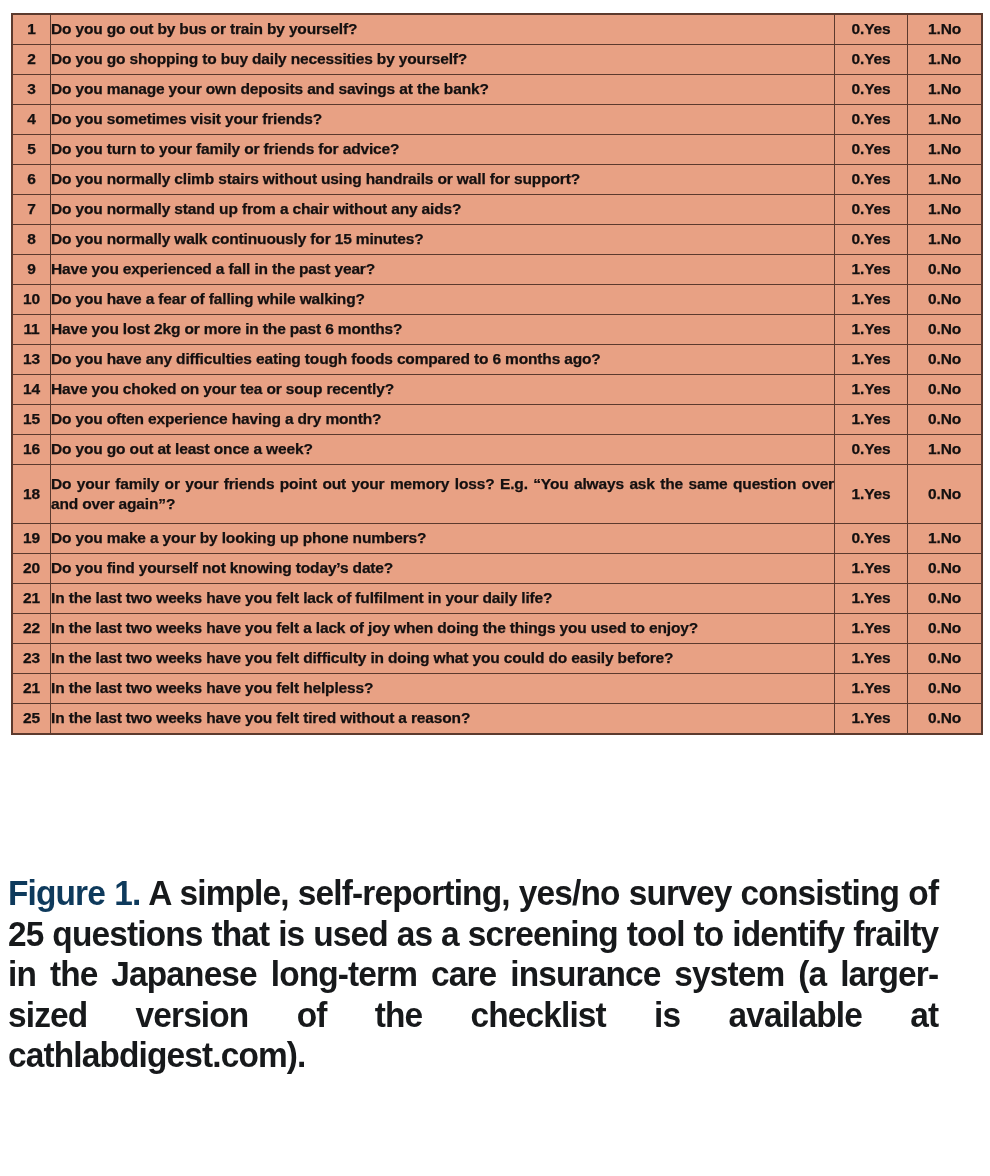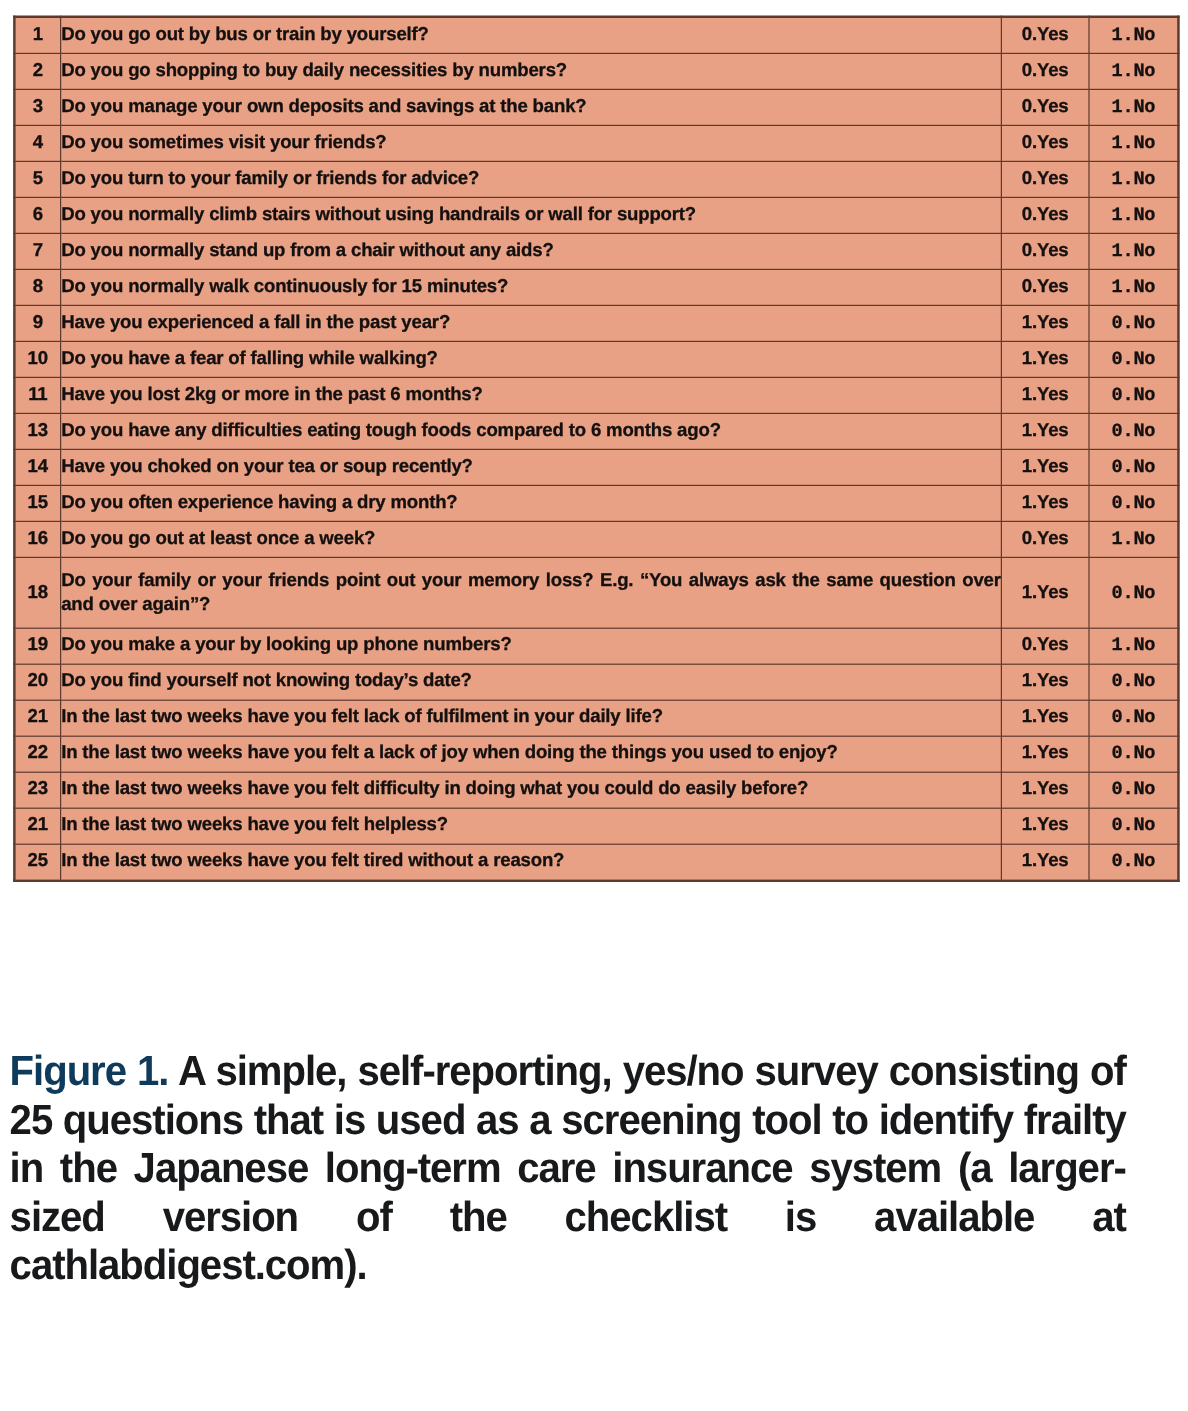--- a/index.html
+++ b/index.html
@@ -57,21 +57,20 @@
   }
   td.col-yes {
     width: 72px;
     text-align: center;
     padding: 0 4px;
   }
   td.col-no {
     width: 73px;
     text-align: center;
     padding: 0 4px;
-    font-family: Liberation Mono, monospace;
   }
   sup.bmi-sup {
     font-size: 0.68em;
     vertical-align: super;
     line-height: 0;
   }
 
   
   #figure-caption {
     position: absolute;
@@ -99,21 +98,21 @@
   <table class="kihon">
     <tbody>
         <tr>
           <td class="col-num">1</td>
           <td class="col-q">Do you go out by bus or train by yourself?</td>
           <td class="col-yes">0.Yes</td>
           <td class="col-no">1.No</td>
         </tr>
         <tr>
           <td class="col-num">2</td>
-          <td class="col-q">Do you go shopping to buy daily necessities by numbers?</td>
+          <td class="col-q">Do you go shopping to buy daily necessities by yourself?</td>
           <td class="col-yes">0.Yes</td>
           <td class="col-no">1.No</td>
         </tr>
         <tr>
           <td class="col-num">3</td>
           <td class="col-q">Do you manage your own deposits and savings at the bank?</td>
           <td class="col-yes">0.Yes</td>
           <td class="col-no">1.No</td>
         </tr>
         <tr>

